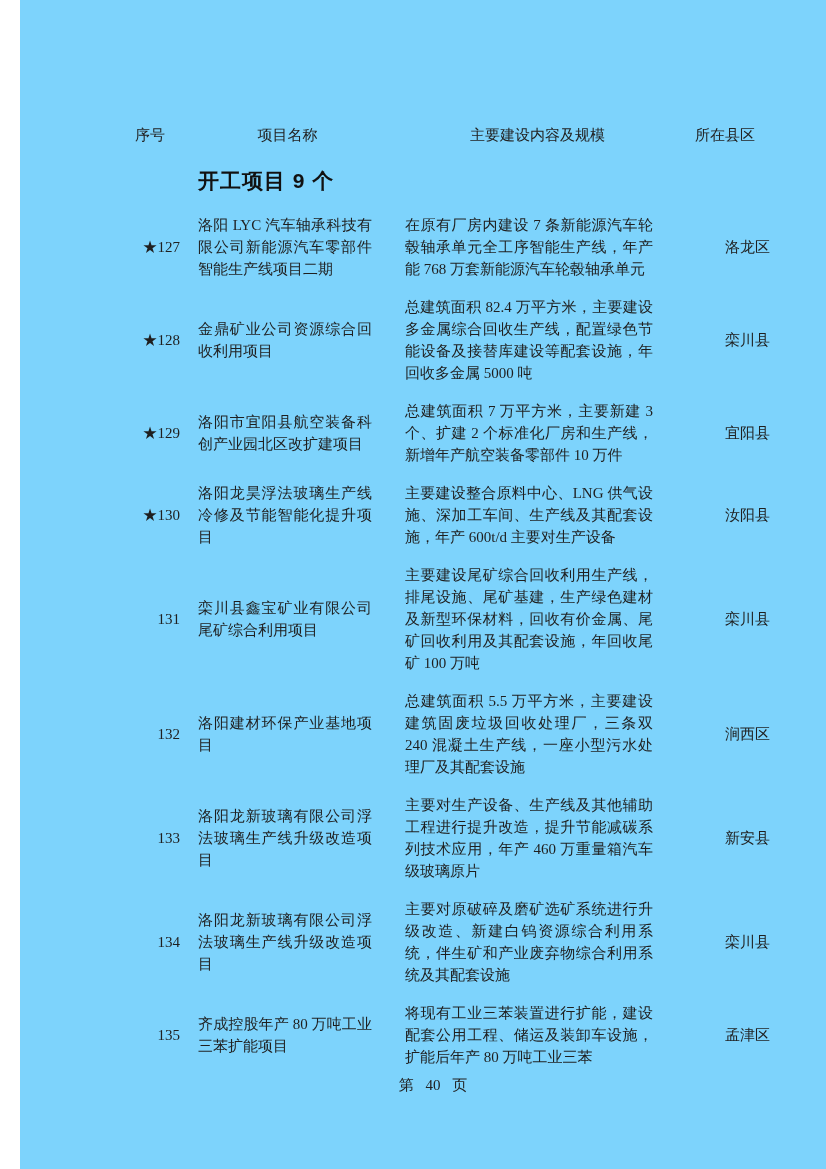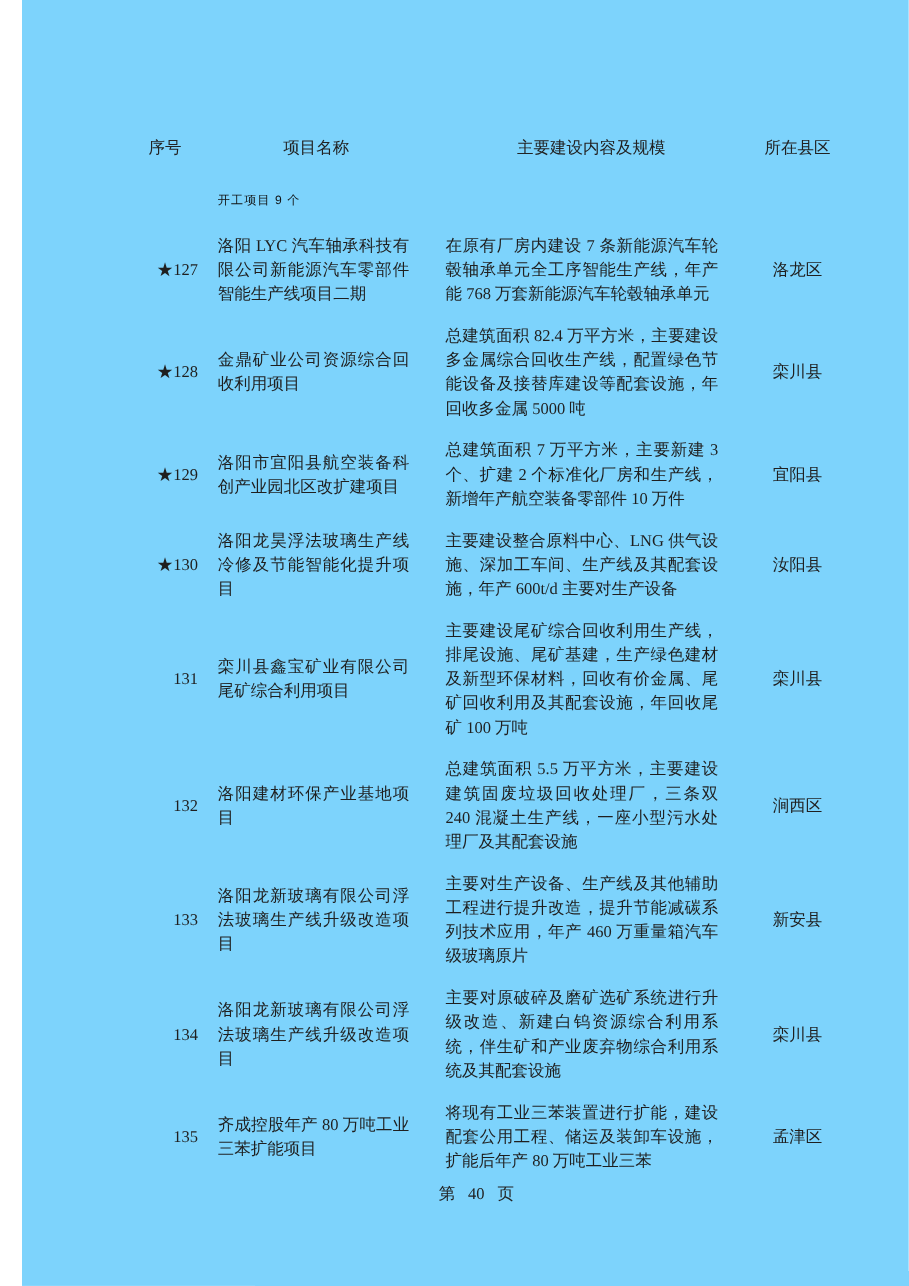--- a/index.html
+++ b/index.html
@@ -28,36 +28,36 @@
     text-align:center;
     padding:2px 0 4px 0;
     font-size:15px;
     color:#222;
   }
   tr.section-row td{
     padding:20px 0 12px 78px;
   }
   .section-heading{
     font-family:"Liberation Sans","DejaVu Sans",sans-serif;
-    font-weight:normal;
-    font-size:11px;
+    font-weight:bold;
+    font-size:21px;
     color:#111;
     letter-spacing:1px;
   }
   tr.data-row td{padding-top:8px;padding-bottom:8px;}
   td.cell-serial{text-align:right;white-space:nowrap;}
   td.cell-name{
     padding-left:18px;padding-right:23px;
     text-align:justify;text-justify:inter-ideograph;
   }
   td.cell-content{
     padding-left:10px;padding-right:27px;
     text-align:justify;text-justify:inter-ideograph;
   }
-  td.cell-county{text-align:center;white-space:nowrap;}
+  td.cell-county{text-align:right;white-space:nowrap;}
   .footer{
     position:absolute;left:0;top:1076px;width:826px;
     text-align:center;
     font-size:15px;color:#222;
     word-spacing:8px;
   }
 </style>
 </head>
 <body>
 

